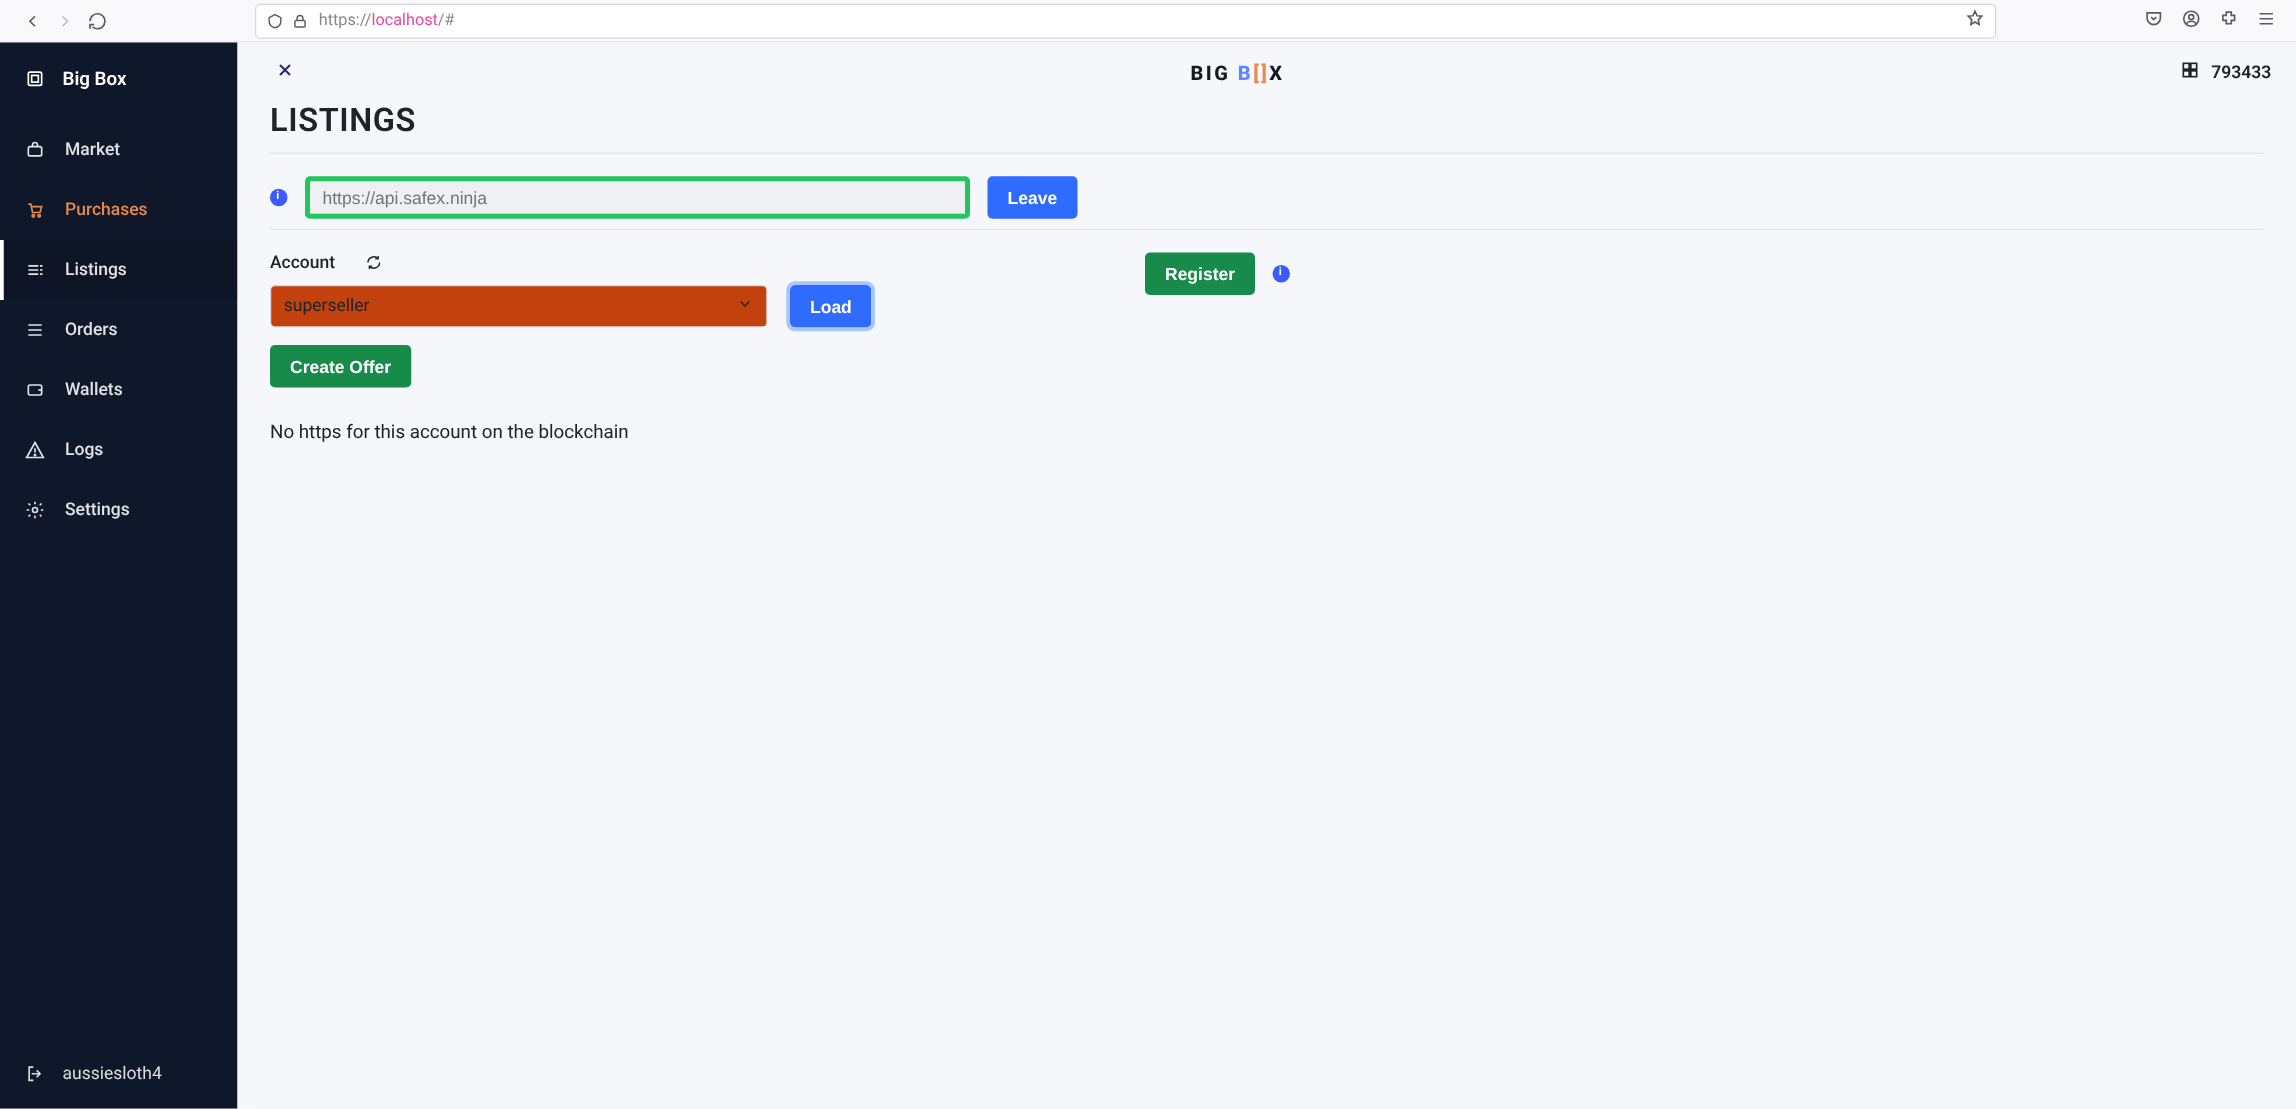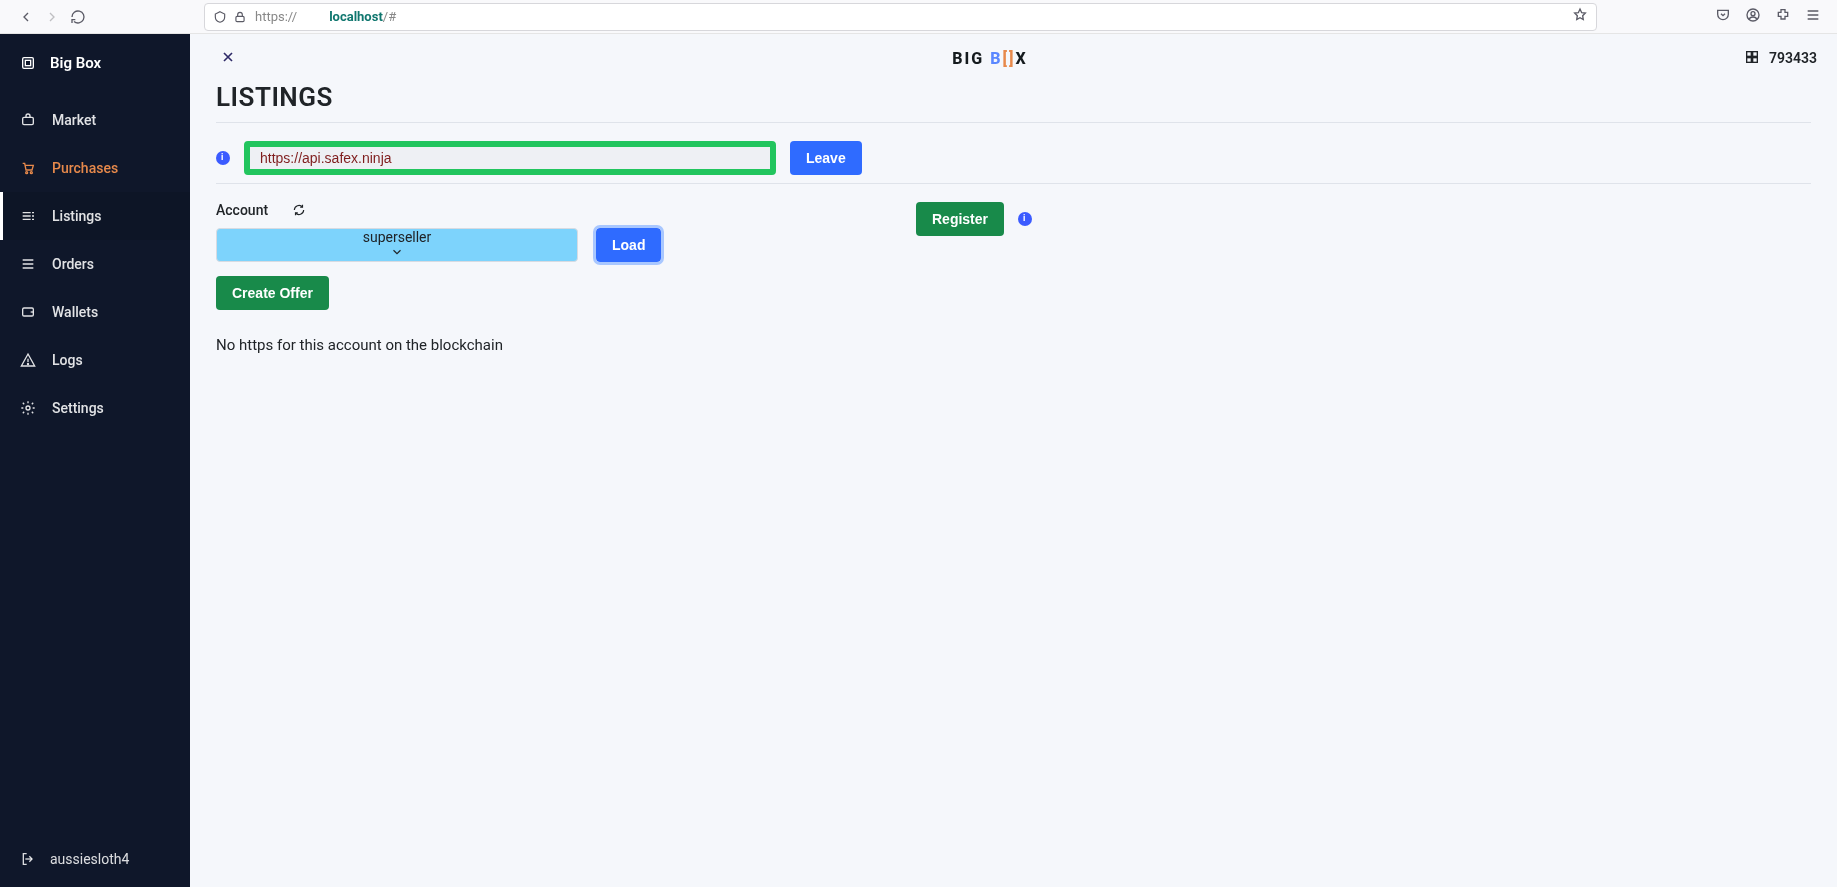--- a/index.html
+++ b/index.html
@@ -24,21 +24,21 @@
 }
 .browser-nav-btns { display: flex; gap: 10px; margin-left: 10px; }
 .nav-icon { width: 16px; height: 16px; display:flex; align-items:center; justify-content:center; color:#5b5b66; cursor:pointer; }
 .nav-icon.disabled { color: #bfbfc2; }
 .urlbar {
   flex: 1; height: 28px; background:#fff; border:1px solid #d7d7db; border-radius:4px;
   display:flex; align-items:center; padding:0 8px; gap:8px; margin: 0 110px 0 110px;
 }
 .urlbar .lockgroup { display:flex; align-items:center; gap:6px; color:#5b5b66; }
 .url-text { font-size:13px; color:#888; }
-.url-text .host { color:#0f766e; font-weight:700;margin-left:32px; }
+.url-text .host { color:#ec4899; font-weight:400; }
 .url-star { color:#5b5b66; }
 .chrome-right-icons { display:flex; gap:14px; margin-right:8px; color:#5b5b66; }
 .chrome-right-icons span, .chrome-right-icons svg { cursor:pointer; }
 
 
 .app-shell { display:flex; height: calc(100vh - 34px); }
 
 .sidebar {
   width: 190px;
   background: #0f172a;
@@ -91,39 +91,39 @@
 .page { padding: 0 26px 30px 26px; }
 .page h1 { font-size:26px; font-weight:600; letter-spacing:.5px; margin-bottom:10px; }
 .hr { height:1px; background:#dfe3ea; margin: 8px 0 18px 0; }
 
 .row { display:flex; align-items:center; gap:16px; }
 
 .info-dot { width:14px; height:14px; border-radius:50%; background:#3b5bff; display:inline-block; position:relative; cursor:pointer; }
 .info-dot::after { content:"i"; color:#fff; font-size:9px; font-weight:700; position:absolute; left:5px; top:1px; }
 
 .api-input {
-  flex: 0 0 532px; height:34px; background:#eef0f4; border:6px solid #22c55e; border-radius:4px;
-  padding:0 10px; font-size:14px; color:#7f1d1d;
+  flex: 0 0 532px; height:34px; background:#eef0f4; border:4px solid #22c55e; border-radius:4px;
+  padding:0 10px; font-size:14px; color:#737373;
 }
 .btn { height:34px; border:none; border-radius:4px; padding:0 16px; font-size:14px; font-weight:700; cursor:pointer; }
 .btn-primary { background:#2f6bff; color:#fff; }
 .btn-success { background:#188a4a; color:#ffffff; }
 .btn-load { background:#2f6bff; color:#fff; outline:3px solid #a8c7ff; outline-offset:0; }
 
 .two-cols { display:flex; gap:60px; margin-top: 6px; }
 .col { flex: 0 0 640px; }
 .col.wide2 { flex: 0 0 500px; }
 
 .label-row { display:flex; align-items:center; gap:24px; font-size:14px; font-weight:500; margin-bottom:10px; }
 .sync-ico { display:inline-flex; }
 .sync-ico svg { width:14px; height:14px; }
 
 .select-box {
-  width: 362px; height:34px; background:#7dd3fc; border:1px solid #d7dbe2; border-radius:4px;
-  display:flex; align-items:center; justify-content:space-between; padding:0 10px; cursor:pointer;flex-direction:column;
+  width: 398px; height:34px; background:#c2410c; border:1px solid #d7dbe2; border-radius:4px;
+  display:flex; align-items:center; justify-content:space-between; padding:0 10px; cursor:pointer;
 }
 .select-box .chev svg { width:14px; height:14px; }
 
 .register-row { display:flex; align-items:center; gap:14px; }
 
 .create-offer-row { margin-top:14px; }
 
 .no-offers { margin-top:26px; font-size:15px; color:#202428; }
 
 svg { stroke: currentColor; fill:none; }

